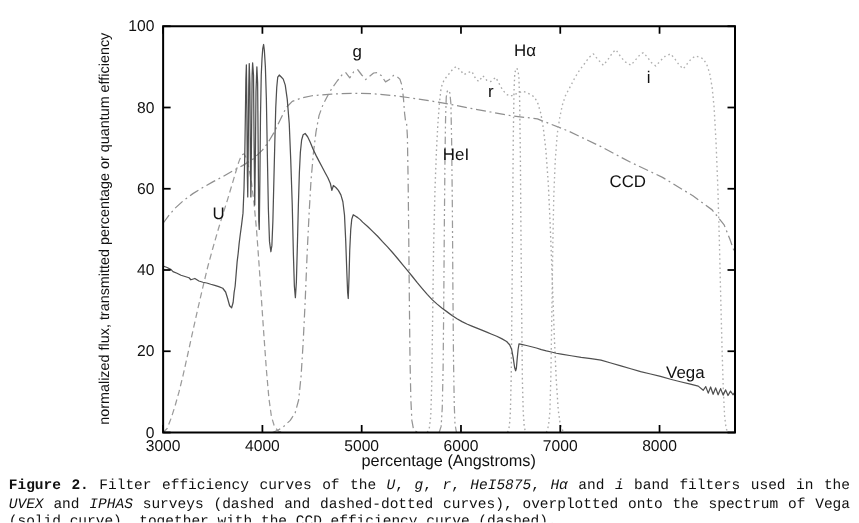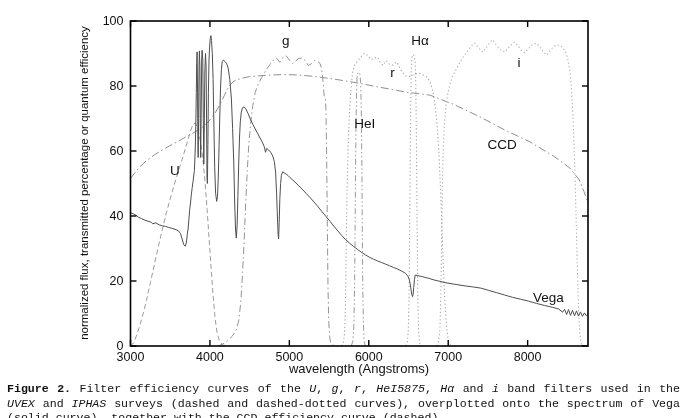--- a/index.html
+++ b/index.html
@@ -73,15 +73,15 @@
       <text x="174.97916666666666" y="175.375" text-anchor="middle" font-size="13.5px" fill="#222222" font-family="&quot;Liberation Sans&quot;,sans-serif">U</text>
       <text x="285.77994791666663" y="45.375" text-anchor="middle" font-size="13.5px" fill="#222222" font-family="&quot;Liberation Sans&quot;,sans-serif">g</text>
       <text x="364.80989583333337" y="128.25" text-anchor="middle" font-size="13.5px" fill="#222222" font-family="&quot;Liberation Sans&quot;,sans-serif">HeI</text>
       <text x="392.609375" y="77.22499999999997" text-anchor="middle" font-size="13.5px" fill="#222222" font-family="&quot;Liberation Sans&quot;,sans-serif">r</text>
       <text x="420.01171875" y="44.724999999999966" text-anchor="middle" font-size="13.5px" fill="#222222" font-family="&quot;Liberation Sans&quot;,sans-serif">Hα</text>
       <text x="518.8984375" y="66.5" text-anchor="middle" font-size="13.5px" fill="#222222" font-family="&quot;Liberation Sans&quot;,sans-serif">i</text>
       <text x="502.21875" y="149.375" text-anchor="middle" font-size="13.5px" fill="#222222" font-family="&quot;Liberation Sans&quot;,sans-serif">CCD</text>
       <text x="548.2864583333333" y="302.125" text-anchor="middle" font-size="13.5px" fill="#222222" font-family="&quot;Liberation Sans&quot;,sans-serif">Vega</text>
     </svg>
   <div id="ylabel">normalized flux, transmitted percentage or quantum efficiency</div>
-  <div id="xlabel">wavelength (Angstroms)</div>
+  <div id="xlabel">percentage (Angstroms)</div>
   <div id="caption"><span style="font-weight: bold;">Figure 2.</span><span> Filter efficiency curves of the </span><span style="font-style: italic;">U</span><span>, </span><span style="font-style: italic;">g</span><span>, </span><span style="font-style: italic;">r</span><span>, </span><span style="font-style: italic;">HeI5875</span><span>, </span><span style="font-style: italic;">Hα</span><span> and </span><span style="font-style: italic;">i</span><span> band filters used in the </span><span style="font-style: italic;">UVEX</span><span> and </span><span style="font-style: italic;">IPHAS</span><span> surveys (dashed and dashed-dotted curves), overplotted onto the spectrum of Vega (solid curve), together with the CCD efficiency curve (dashed).</span></div>
 </div>
 
 </body></html>

